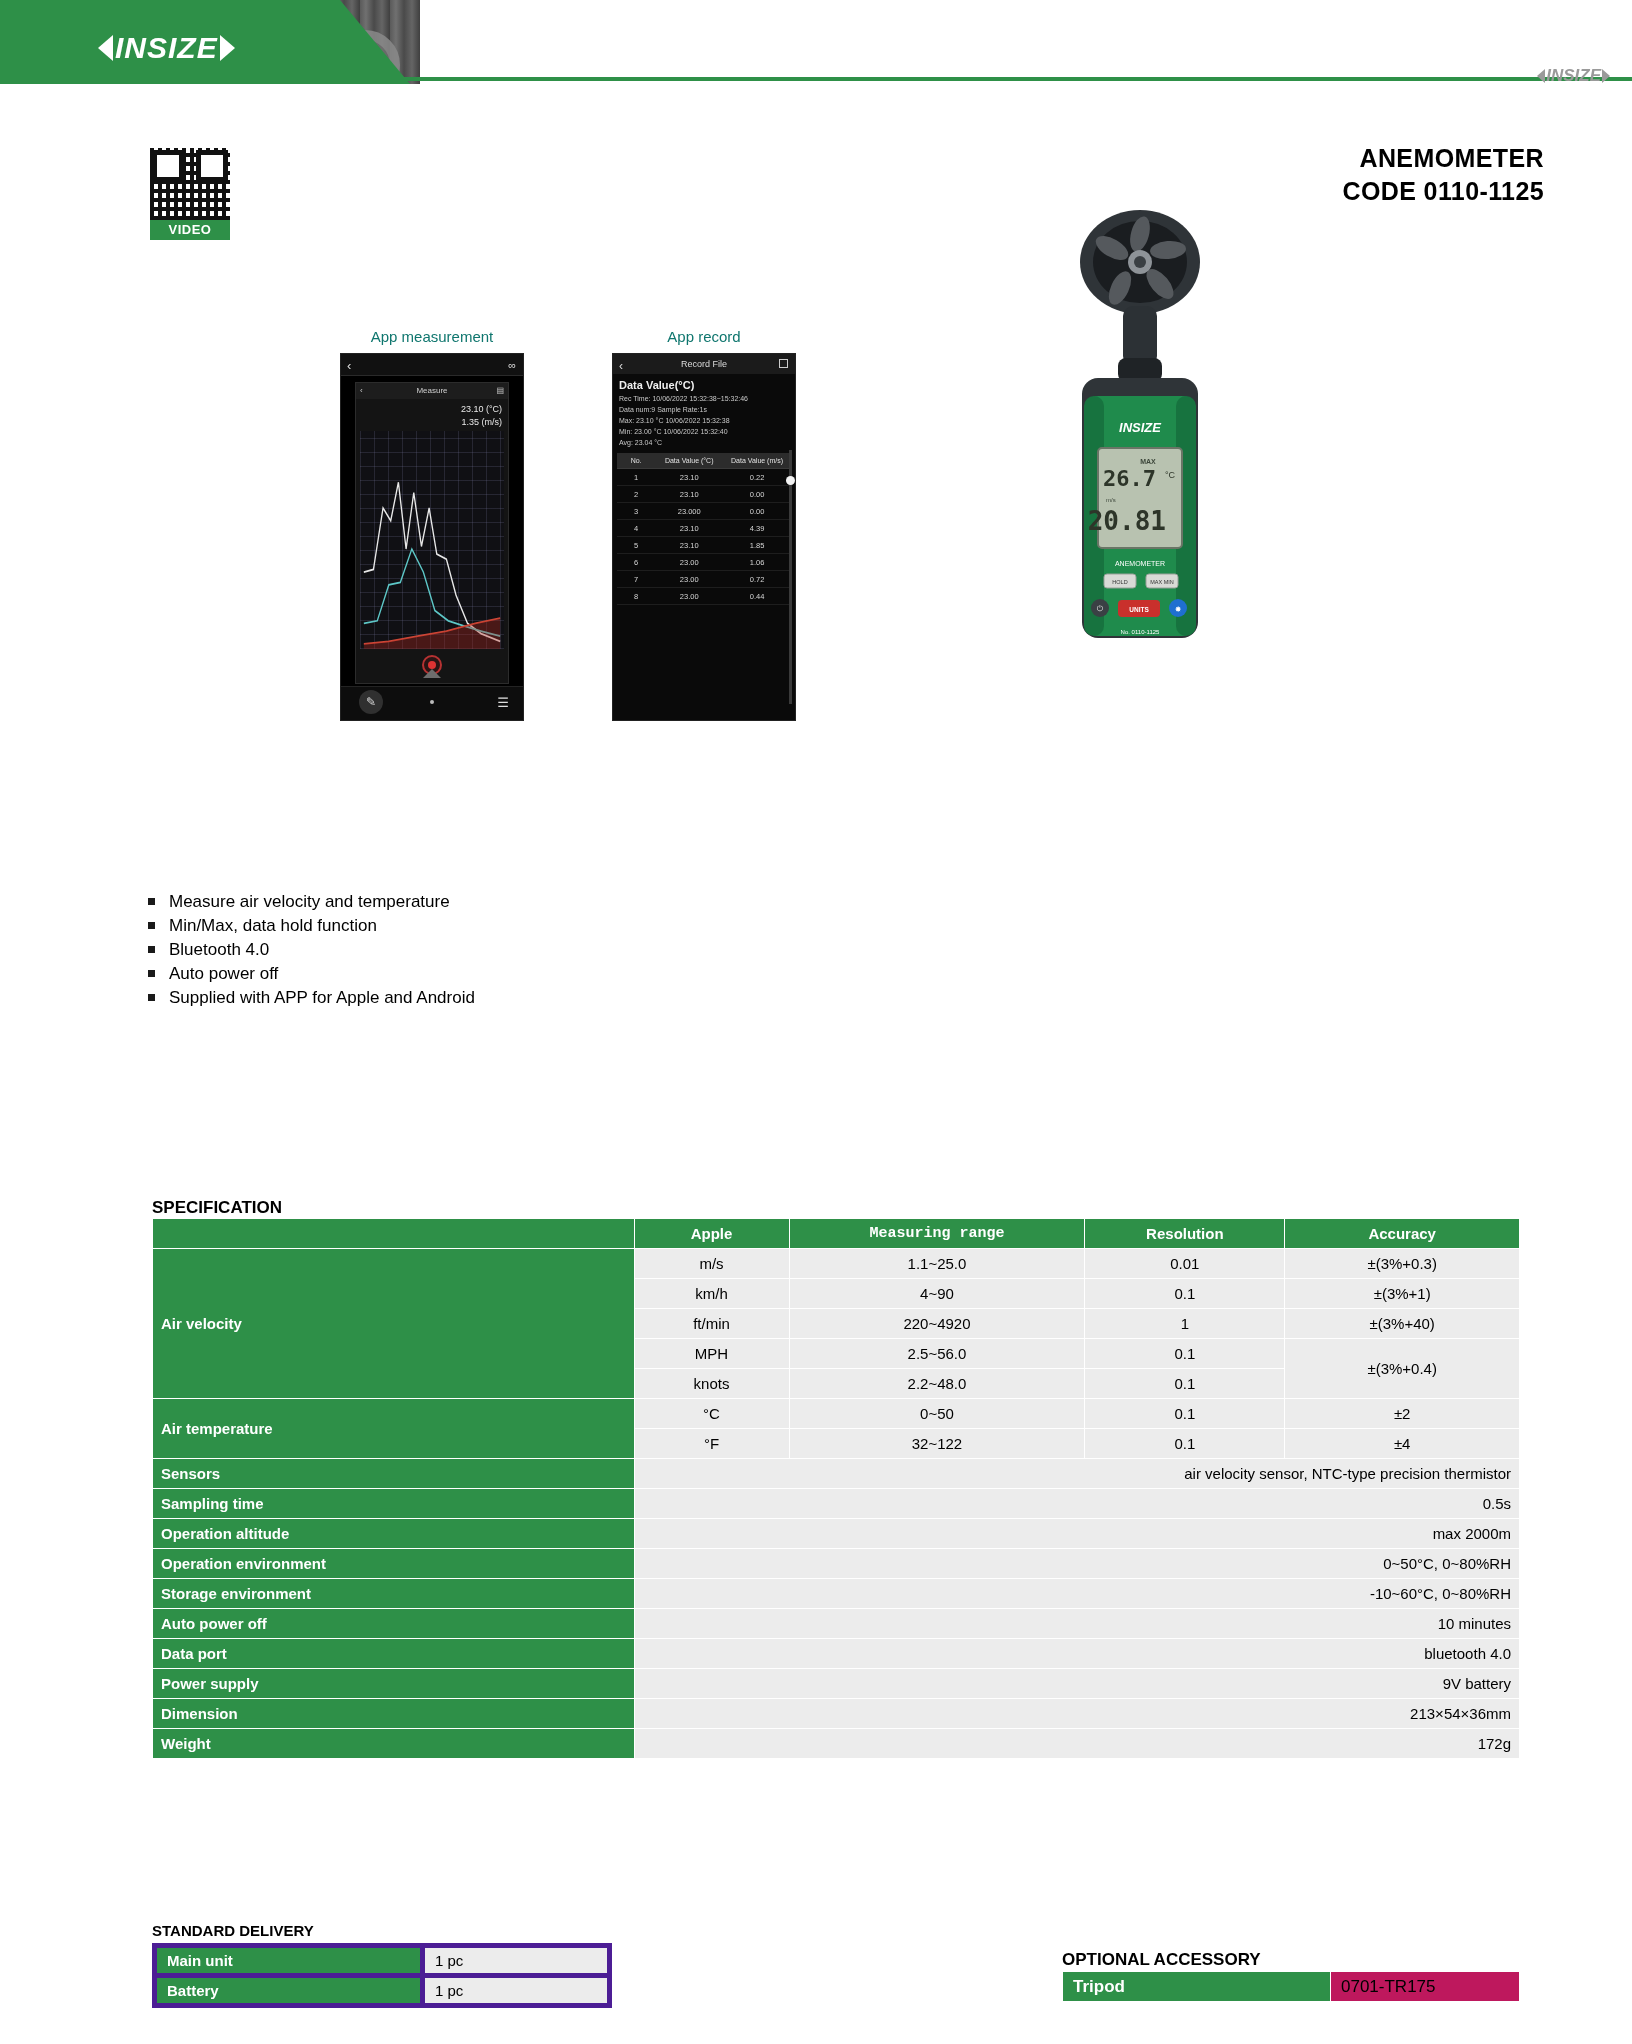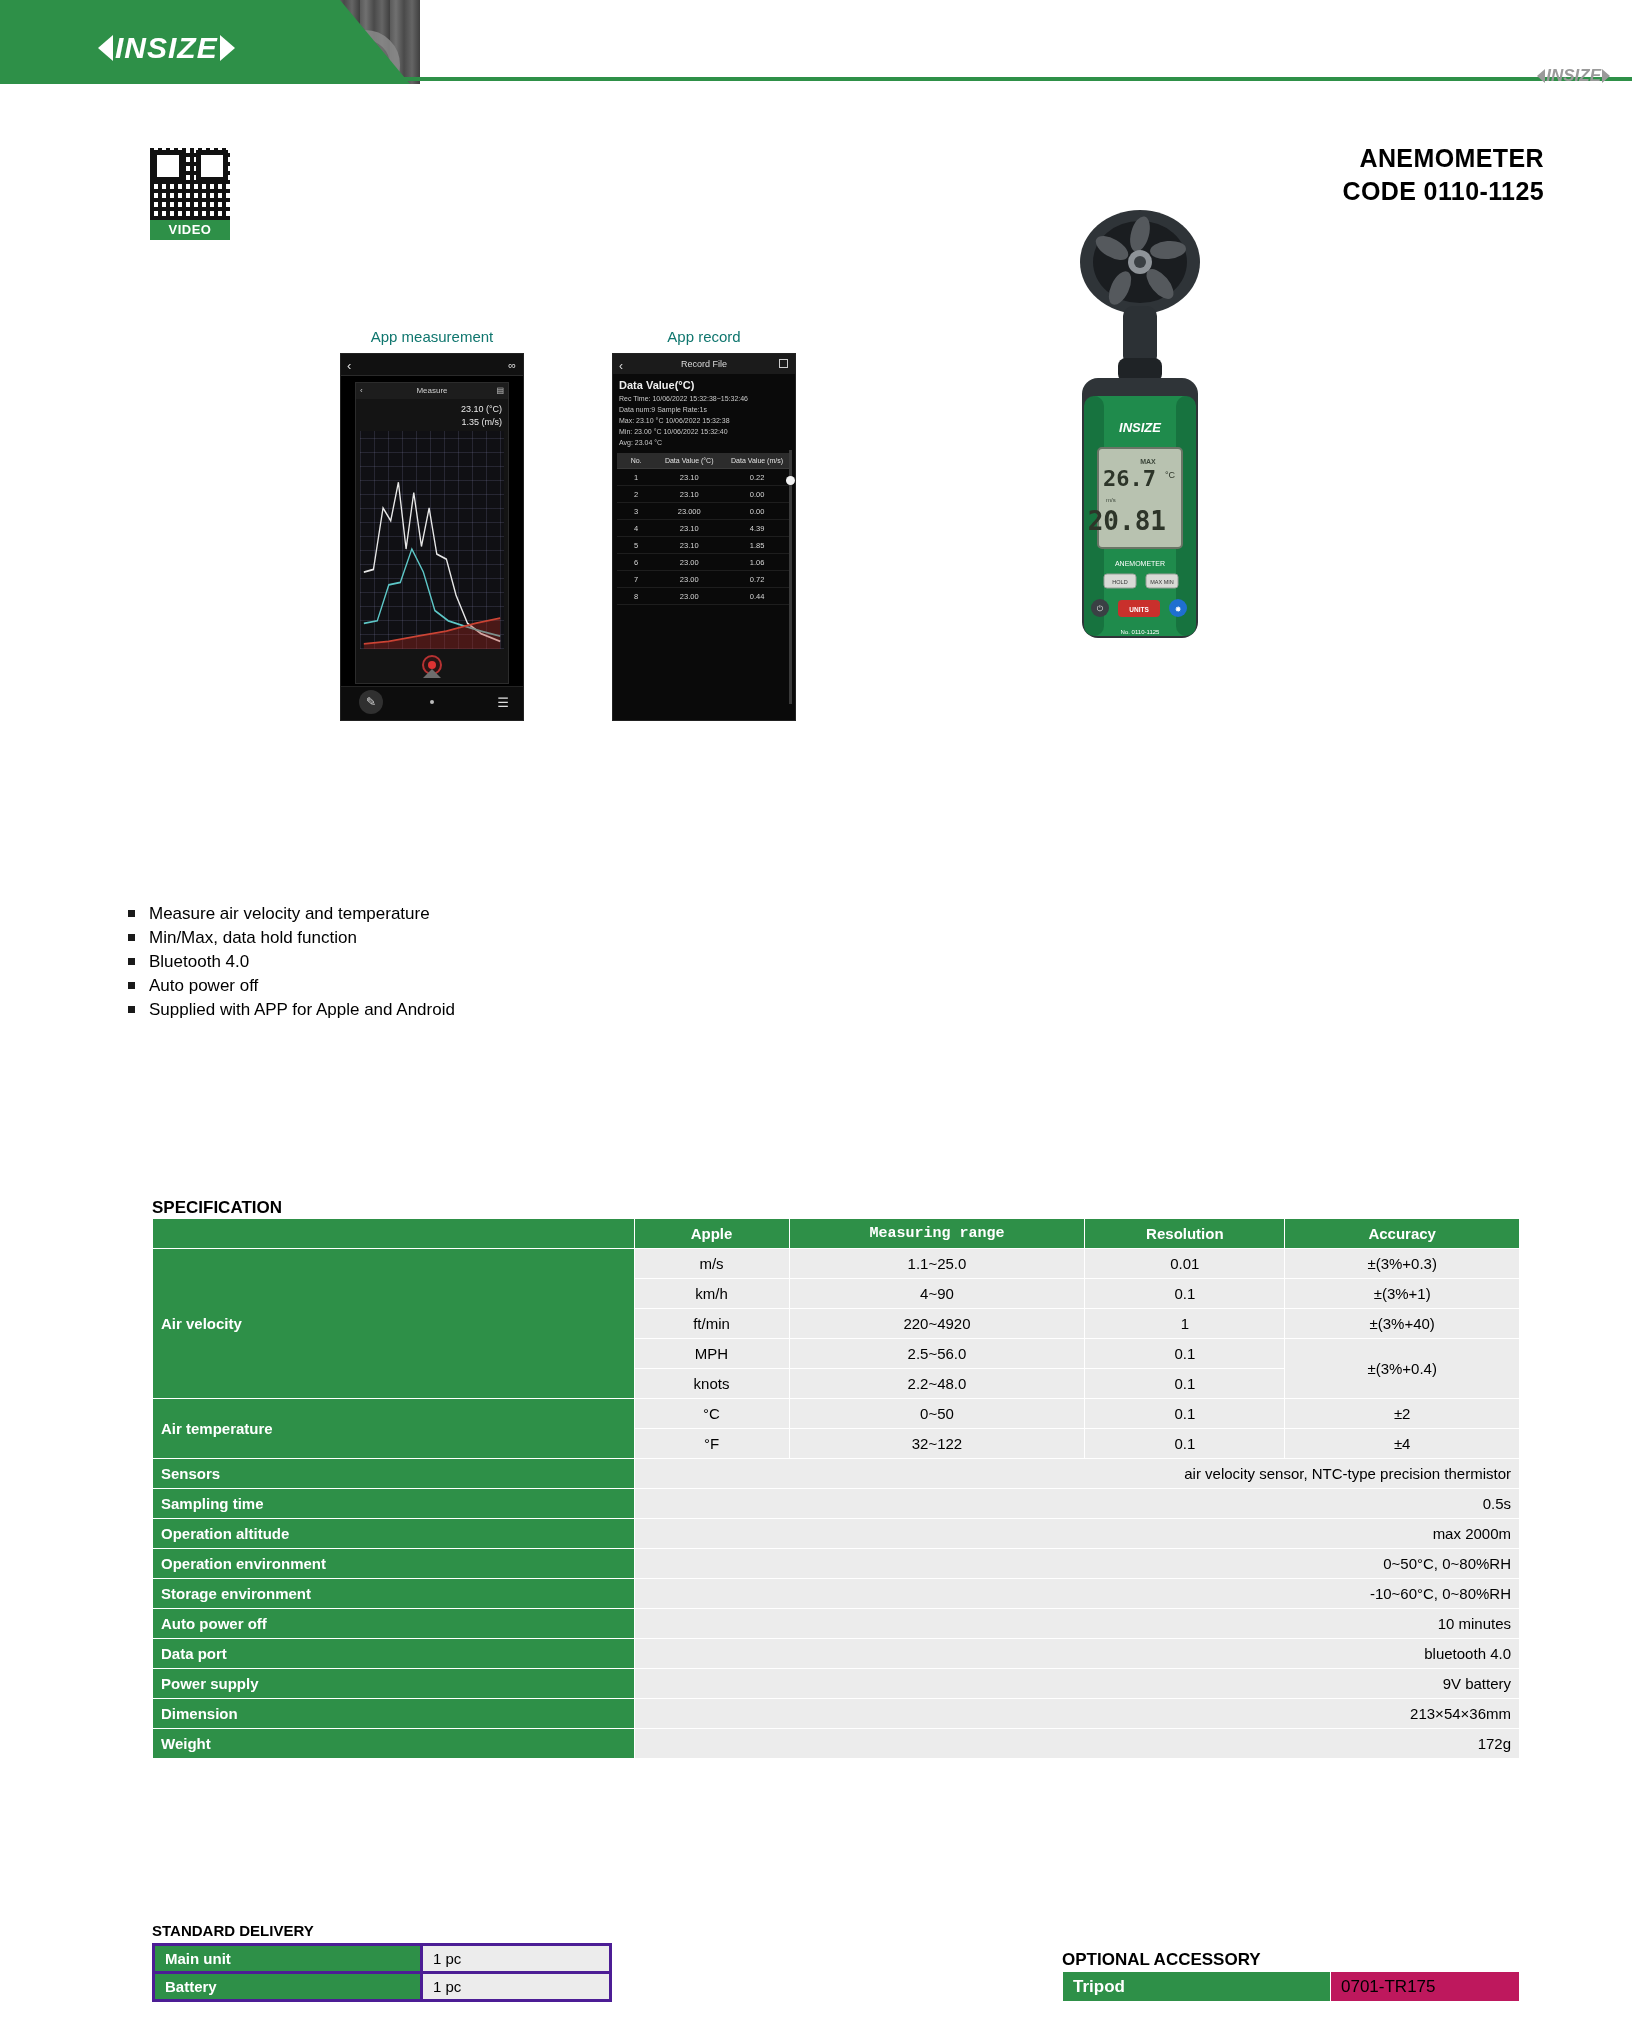--- a/index.html
+++ b/index.html
@@ -255,21 +255,21 @@
   }
   .pr-scroll::after {
     content: ""; position: absolute; left: -3px; top: 26px;
     width: 9px; height: 9px; border-radius: 50%; background: #f2f2f2;
   }
 
   
   .product { position: absolute; left: 1020px; top: 210px; width: 240px; height: 600px; }
 
   
-  .bullets { position: absolute; left: 128px; top: 890px; margin-top: 12px; }
+  .bullets { position: absolute; left: 148px; top: 890px; }
   .bullet-item {
     display: flex; align-items: flex-start;
     font-size: 17px; line-height: 24px; margin-bottom: 0px;
   }
   .bullet-sq {
     width: 7px; height: 7px; background: #1a1a1a;
     margin: 8px 14px 0 0; flex: none;
   }
 
   
@@ -304,21 +304,21 @@
 
   
   .delivery-title {
     position: absolute; left: 152px; top: 1922px;
     font-size: 15px; font-weight: bold;
   }
   .delivery-table {
     position: absolute; left: 152px; top: 1943px;
     width: 460px; border-collapse: collapse; font-size: 15px;
   }
-  .delivery-table td { border: 3px solid #4c1d95; height: 19px; padding: 4px 10px; }
+  .delivery-table td { border: 5px solid #4c1d95; height: 19px; padding: 4px 10px; }
   .del-lbl { background: #2e9048; color: #fff; font-weight: bold; width: 268px; padding-left: 14px; }
   .del-val { background: #ececec; }
 
   .opt-title {
     position: absolute; left: 1062px; top: 1950px;
     font-size: 17px; font-weight: bold;
   }
   .opt-table {
     position: absolute; left: 1062px; top: 1971px;
     width: 458px; border-collapse: collapse; font-size: 17px;

